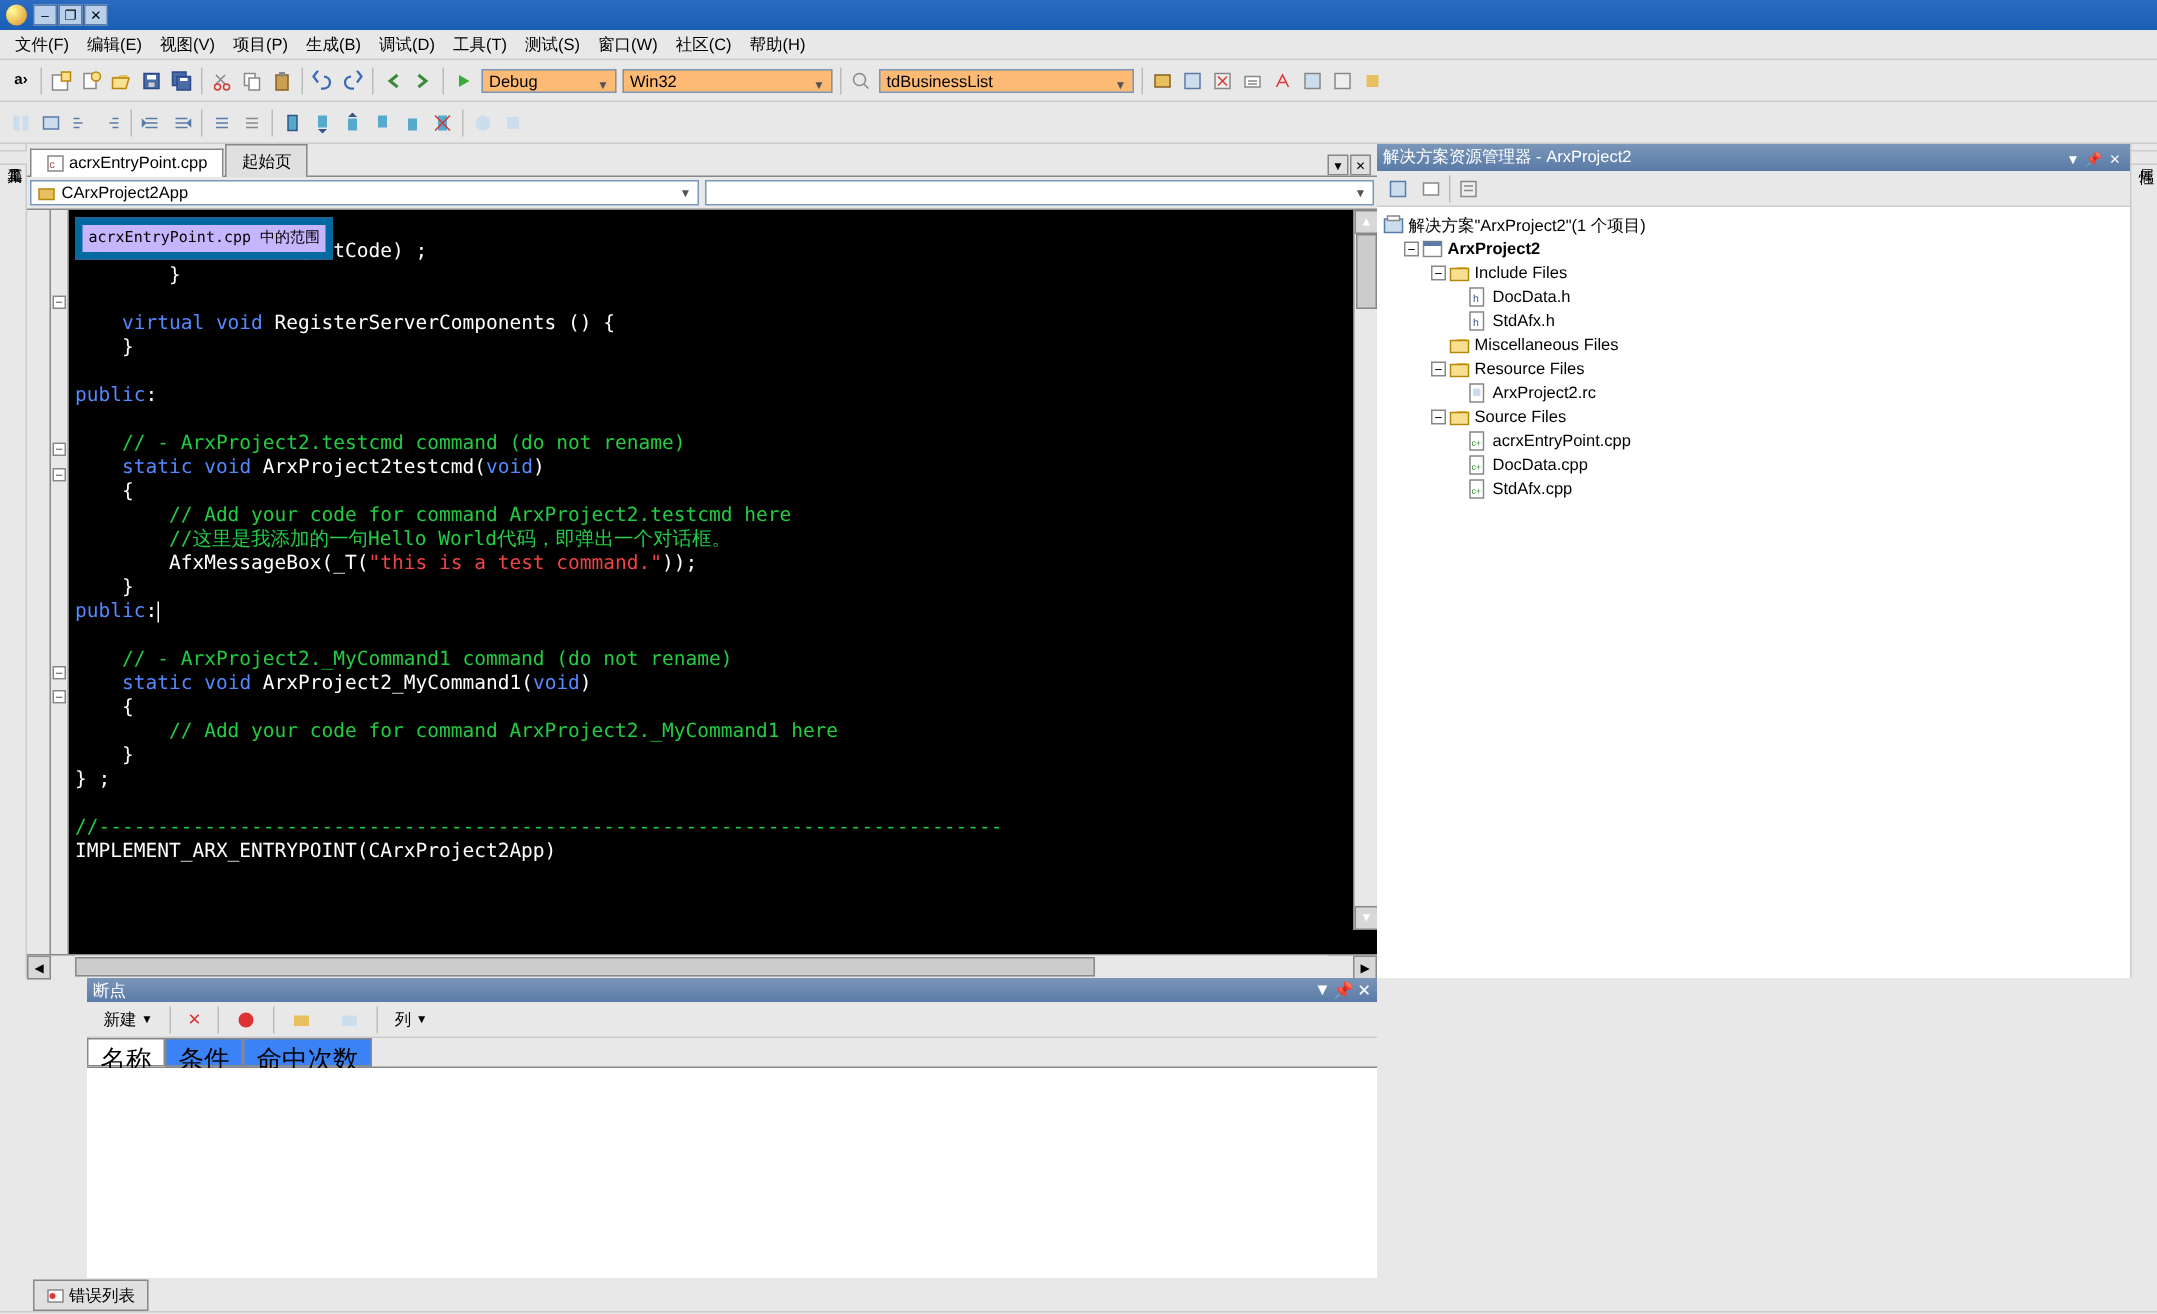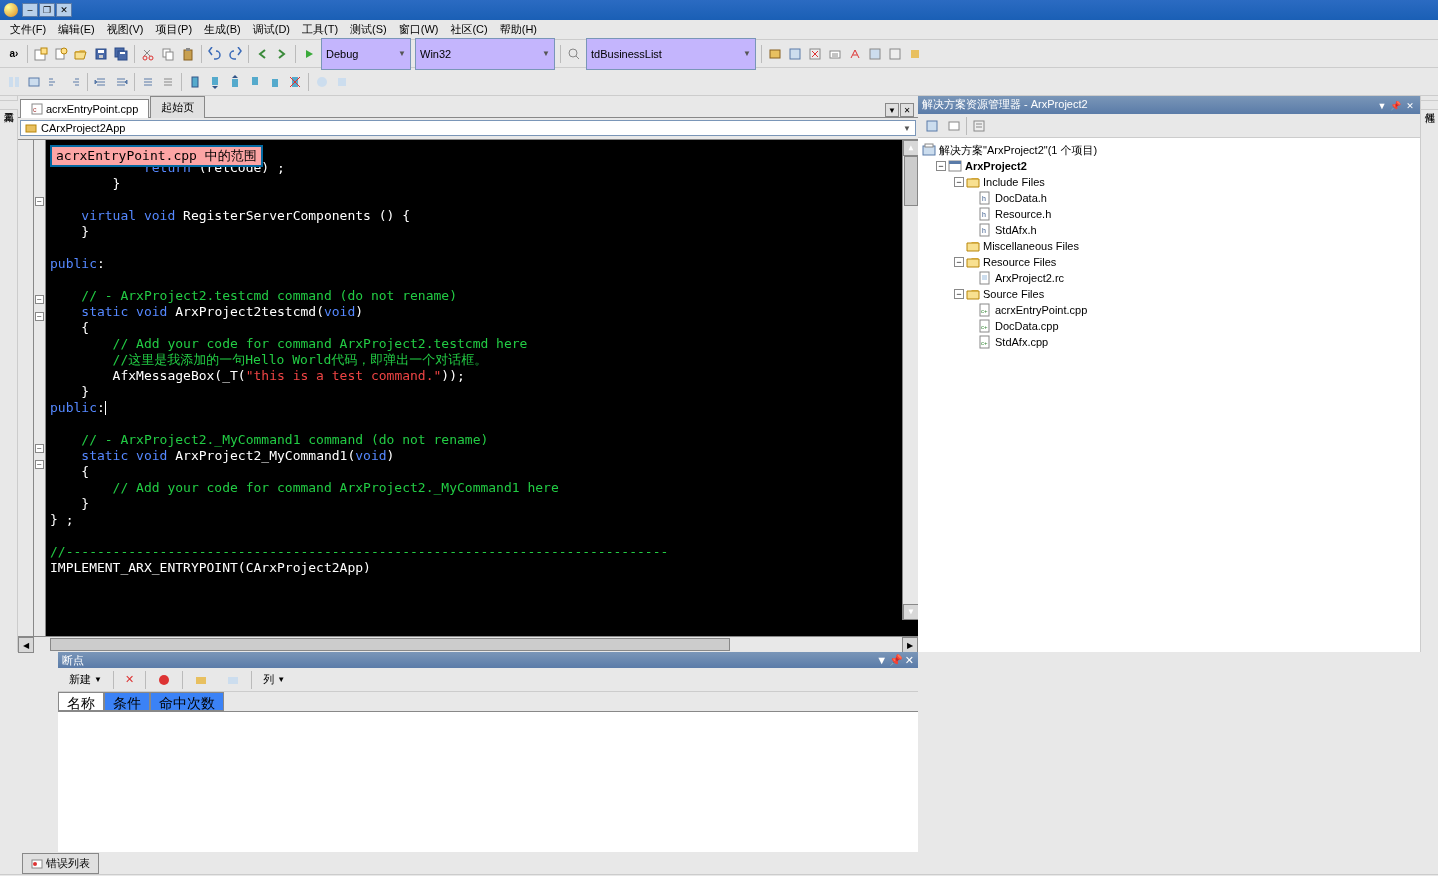--- a/index.html
+++ b/index.html
@@ -7,51 +7,51 @@
 .titlebar { background: linear-gradient(#2b6bc2, #1a5fb5); height: 20px; color: #fff; display: flex; align-items: center; padding: 0 4px; }
 .titlebar .vs-icon { width: 14px; height: 14px; margin-right: 4px; background: radial-gradient(circle at 30% 30%, #ff9, #d82); border-radius: 50%; }
 .titlebar .tb-title { flex: 1; font-size: 11px; }
 .titlebar .win-btns { display: flex; gap: 1px; }
 .titlebar .win-btn { width: 16px; height: 14px; background: #b8d0ea; border: 1px solid #5a7ba8; display: flex; align-items: center; justify-content: center; font-size: 9px; color: #000; }
 .menubar { background: #e8e8e8; height: 20px; display: flex; align-items: center; padding: 0 4px; border-bottom: 1px solid #ccc; }
 .menubar .mi { padding: 2px 6px; cursor: default; }
 .toolbar { background: #e8e8e8; height: 28px; display: flex; align-items: center; padding: 2px 4px; border-bottom: 1px solid #ccc; }
 .toolbar .tb-btn { width: 18px; height: 18px; margin: 0 1px; display: inline-flex; align-items: center; justify-content: center; border: 1px solid transparent; }
 .toolbar .sep { width: 1px; height: 18px; background: #bbb; margin: 0 3px; }
-.toolbar .combo { height: 32px; border: 1px solid #7a96b8; background: #c4b5fd; padding: 0 4px; font-size: 11px; display: inline-flex; align-items: center; margin: 0 2px; }
+.toolbar .combo { height: 16px; border: 1px solid #7a96b8; background: #fdba74; padding: 0 4px; font-size: 11px; display: inline-flex; align-items: flex-end; margin: 0 2px; }
 .toolbar .combo .dd { margin-left: auto; font-size: 8px; color: #555; }
 .main-area { display: flex; height: 556px; }
 .left-dock { width: 18px; background: #e8e8e8; border-right: 1px solid #ccc; display: flex; flex-direction: column; align-items: center; padding-top: 4px; gap: 6px; }
 .left-dock .vtab { writing-mode: vertical-rl; font-size: 10px; padding: 4px 2px; background: #e8e8e8; border: 1px solid #ccc; cursor: default; }
 .editor-panel { flex: 1; display: flex; flex-direction: column; background: #e8e8e8; min-width: 0; }
 .tab-strip { height: 22px; display: flex; align-items: flex-end; background: #e8e8e8; border-bottom: 1px solid #888; padding-left: 2px; position: relative; }
 .tab { padding: 3px 10px; border: 1px solid #888; border-bottom: none; background: #fff; font-size: 11px; margin-right: 1px; position: relative; top: 1px; display: flex; align-items: center; gap: 3px; }
 .tab.inactive { background: #e0e0e0; }
 .tab .fi { width: 12px; height: 12px; }
 .tab-strip .tab-ctrls { margin-left: auto; display: flex; gap: 1px; padding-right: 4px; }
 .tab-strip .tab-ctrls .tc { width: 14px; height: 14px; border: 1px solid #888; background: #e0e0e0; display: flex; align-items: center; justify-content: center; font-size: 8px; }
-.class-bar { height: 22px; display: flex; background: #e8e8e8; border-bottom: 1px solid #888; padding: 2px; gap: 4px; flex-direction: column; }
+.class-bar { height: 22px; display: flex; background: #e8e8e8; border-bottom: 1px solid #888; padding: 2px; gap: 4px; }
 .class-bar .csel { flex: 1; border: 1px solid #7a96b8; background: #fff; padding: 1px 4px; display: flex; align-items: center; font-size: 11px; }
 .class-bar .csel .dd { margin-left: auto; font-size: 8px; color: #555; }
 .code-area { flex: 1; background: #000; color: #fff; font-family: "NSimSun", "SimSun", Consolas, monospace; font-size: 13px; line-height: 16px; position: relative; overflow: hidden; }
 .code-gutter { position: absolute; left: 0; top: 0; width: 16px; height: 100%; background: #e8e8e8; border-right: 1px solid #888; }
 .fold-gutter { position: absolute; left: 16px; top: 0; width: 12px; height: 100%; background: #e8e8e8; border-right: 1px solid #888; }
 .fold-gutter .fb { position: absolute; left: 1px; width: 9px; height: 9px; border: 1px solid #888; background: #fff; font-size: 8px; line-height: 7px; text-align: center; color: #555; }
 .code-content { position: absolute; left: 32px; top: 4px; right: 16px; white-space: pre; }
 .code-content .kw { color: #5588ff; }
 .code-content .cm { color: #22cc44; }
 .code-content .str { color: #ee4444; }
 .scroll-v { position: absolute; right: 0; top: 0; width: 16px; bottom: 16px; background: #e8e8e8; border-left: 1px solid #888; }
 .scroll-v .thumb { position: absolute; top: 16px; left: 1px; width: 14px; height: 50px; background: #ccc; border: 1px solid #888; }
 .scroll-v .arrow { position: absolute; left: 0; width: 16px; height: 16px; background: #d8d8d8; border: 1px solid #888; display: flex; align-items: center; justify-content: center; font-size: 8px; }
 .scroll-h { height: 16px; background: #e8e8e8; border-top: 1px solid #888; display: flex; }
 .scroll-h .track { flex: 1; background: #e8e8e8; position: relative; margin: 0 16px; }
 .scroll-h .thumb { position: absolute; left: 0; top: 1px; height: 13px; width: 680px; background: #ccc; border: 1px solid #888; }
 .scroll-h .arrow { width: 16px; height: 16px; background: #d8d8d8; border: 1px solid #888; display: flex; align-items: center; justify-content: center; font-size: 8px; }
-.tooltip-popup { position: absolute; background: #fca5a5; border: 2px solid #0369a1; padding: 1px 4px; font-size: 13px; color: #000; z-index: 10; }
+.tooltip-popup { position: absolute; background: #c4b5fd; border: 5px solid #0369a1; padding: 1px 4px; font-size: 10px; color: #000; z-index: 10; }
 .right-panel { width: 502px; background: #e8e8e8; display: flex; flex-direction: column; }
 .right-panel .panel-title { background: linear-gradient(#7a96b8, #5a7ba8); color: #fff; height: 18px; padding: 2px 4px; font-size: 11px; display: flex; align-items: flex-end; }
 .right-panel .panel-title .pt-ctrls { margin-left: auto; display: flex; gap: 2px; }
 .right-panel .panel-title .pt-btn { width: 12px; height: 12px; display: flex; align-items: center; justify-content: center; font-size: 9px; }
 .right-panel .se-toolbar { height: 24px; background: #e8e8e8; border-bottom: 1px solid #ccc; display: flex; align-items: center; padding: 0 4px; gap: 2px; }
 .right-panel .se-toolbar .se-btn { width: 20px; height: 20px; display: flex; align-items: center; justify-content: center; }
 .tree { flex: 1; background: #fff; padding: 4px; font-size: 11px; overflow: auto; }
 .tree-node { display: flex; align-items: center; height: 16px; padding: 1px 0; }
 .tree-node .exp { width: 10px; height: 10px; border: 1px solid #888; background: #fff; font-size: 9px; line-height: 8px; text-align: center; margin-right: 2px; cursor: default; }
 .tree-node .exp.blank { border: none; background: transparent; }
@@ -59,21 +59,21 @@
 .tree-node .tlabel { cursor: default; }
 .right-dock { width: 18px; background: #e8e8e8; border-left: 1px solid #ccc; display: flex; flex-direction: column; align-items: center; padding-top: 4px; }
 .right-dock .vtab { writing-mode: vertical-rl; font-size: 10px; padding: 4px 2px; background: #e8e8e8; border: 1px solid #ccc; }
 .bottom-panel { height: 200px; background: #e8e8e8; display: flex; flex-direction: column; margin-right: 520px; margin-left: 18px; padding-left: 40px; }
 .bottom-panel .panel-title { background: linear-gradient(#7a96b8, #5a7ba8); color: #fff; height: 16px; padding: 1px 4px; font-size: 11px; display: flex; align-items: center; }
 .bottom-panel .panel-title .pt-ctrls { margin-left: auto; display: flex; gap: 2px; }
 .bottom-panel .bp-toolbar { height: 24px; background: #e8e8e8; border-bottom: 1px solid #ccc; display: flex; align-items: center; padding: 0 4px; gap: 4px; }
 .bottom-panel .bp-toolbar .bp-btn { padding: 2px 6px; border: 1px solid transparent; display: flex; align-items: center; gap: 3px; }
 .bottom-panel .bp-toolbar .sep { width: 1px; height: 18px; background: #bbb; }
 .bottom-panel .bp-tabs { height: 20px; background: #e8e8e8; border-bottom: 1px solid #888; display: flex; }
-.bottom-panel .bp-tabs .bp-tab { padding: 2px 8px; border: 1px solid #888; background: #fff; font-size: 14px; }
+.bottom-panel .bp-tabs .bp-tab { padding: 2px 8px; border: 1px solid #888; background: #fff; font-size: 17px; }
 .bottom-panel .bp-tabs .bp-tab.inactive { background: #3b82f6; }
 .bottom-panel .bp-body { flex: 1; background: #fff; }
 .error-tab-strip { height: 22px; background: #e8e8e8; display: flex; align-items: flex-end; padding-left: 4px; margin-right: 520px; margin-left: 18px; }
 .error-tab { padding: 2px 8px; border: 1px solid #888; background: #e0e0e0; font-size: 11px; display: flex; align-items: center; gap: 3px; }
 .statusbar { height: 20px; background: #e8e8e8; border-top: 1px solid #ccc; display: flex; align-items: center; padding: 0 6px; font-size: 11px; }
 svg { display: block; }
 .cursor-blink { display: inline-block; width: 1px; height: 14px; background: #fff; vertical-align: text-bottom; animation: blink 1s step-end infinite; }
 @keyframes blink { 50% { opacity: 0; } }
 </style>
 </head>
@@ -494,29 +494,20 @@
           </span>
           <span class="tlabel">DocData.h</span>
         </div>
       <div class="tree-node" style="padding-left:56px;">
           <span class="ticon">
             <svg width="14" height="14">
               <rect x="2" y="1" width="9" height="12" fill="#fff" stroke="#888"></rect>
               <text x="4" y="10" font-size="7" fill="#358">h</text>
             </svg>
           </span>
-          <span class="tlabel">Resource.h</span>
-        </div>
-      <div class="tree-node" style="padding-left:56px;">
-          <span class="ticon">
-            <svg width="14" height="14">
-              <rect x="2" y="1" width="9" height="12" fill="#fff" stroke="#888"></rect>
-              <text x="4" y="10" font-size="7" fill="#358">h</text>
-            </svg>
-          </span>
           <span class="tlabel">StdAfx.h</span>
         </div>
       <div class="tree-node" style="padding-left:32px;">
         <span class="exp blank"></span>
         <span class="ticon">
             <svg width="14" height="14">
               <path d="M1 4h4l1-1h6v1H1z" fill="#e8c060"></path>
               <path d="M1 4h12v8H1z" fill="#f8e090" stroke="#b8860b"></path>
             </svg>
           </span>

